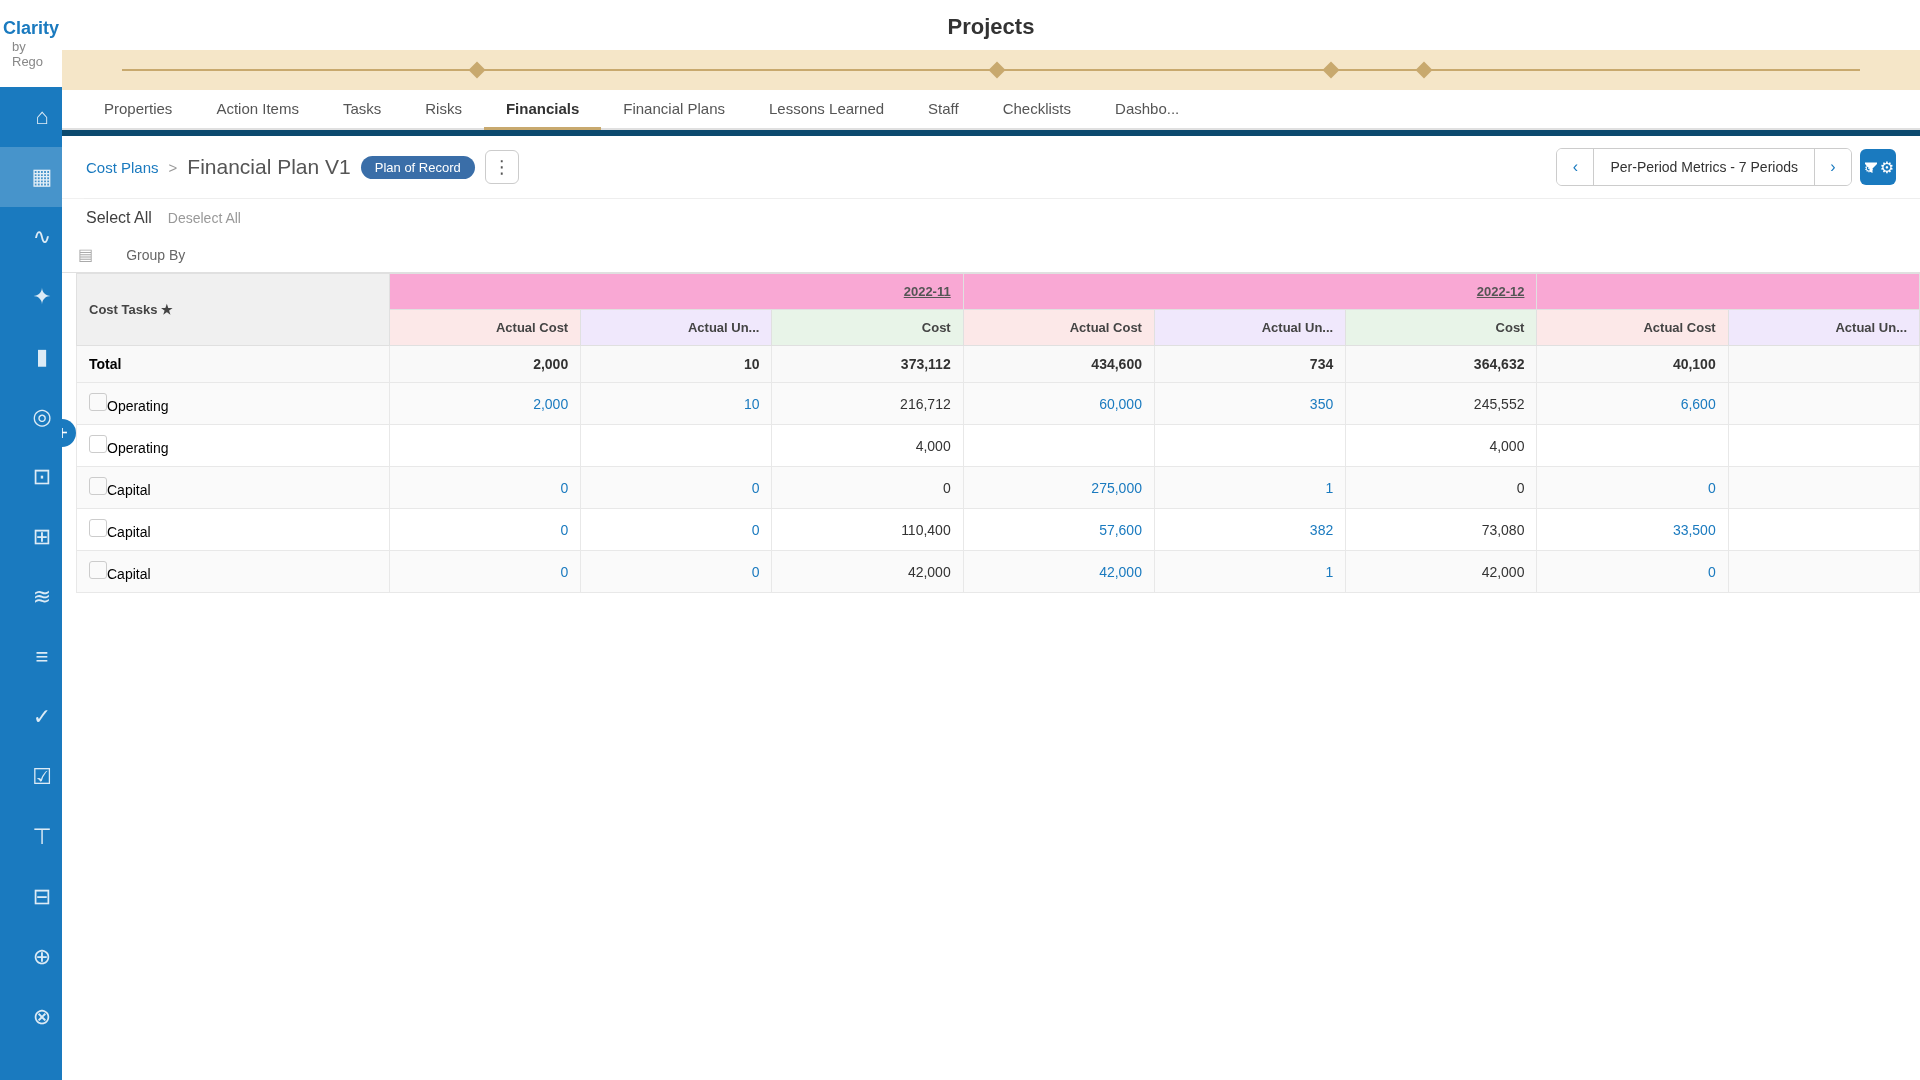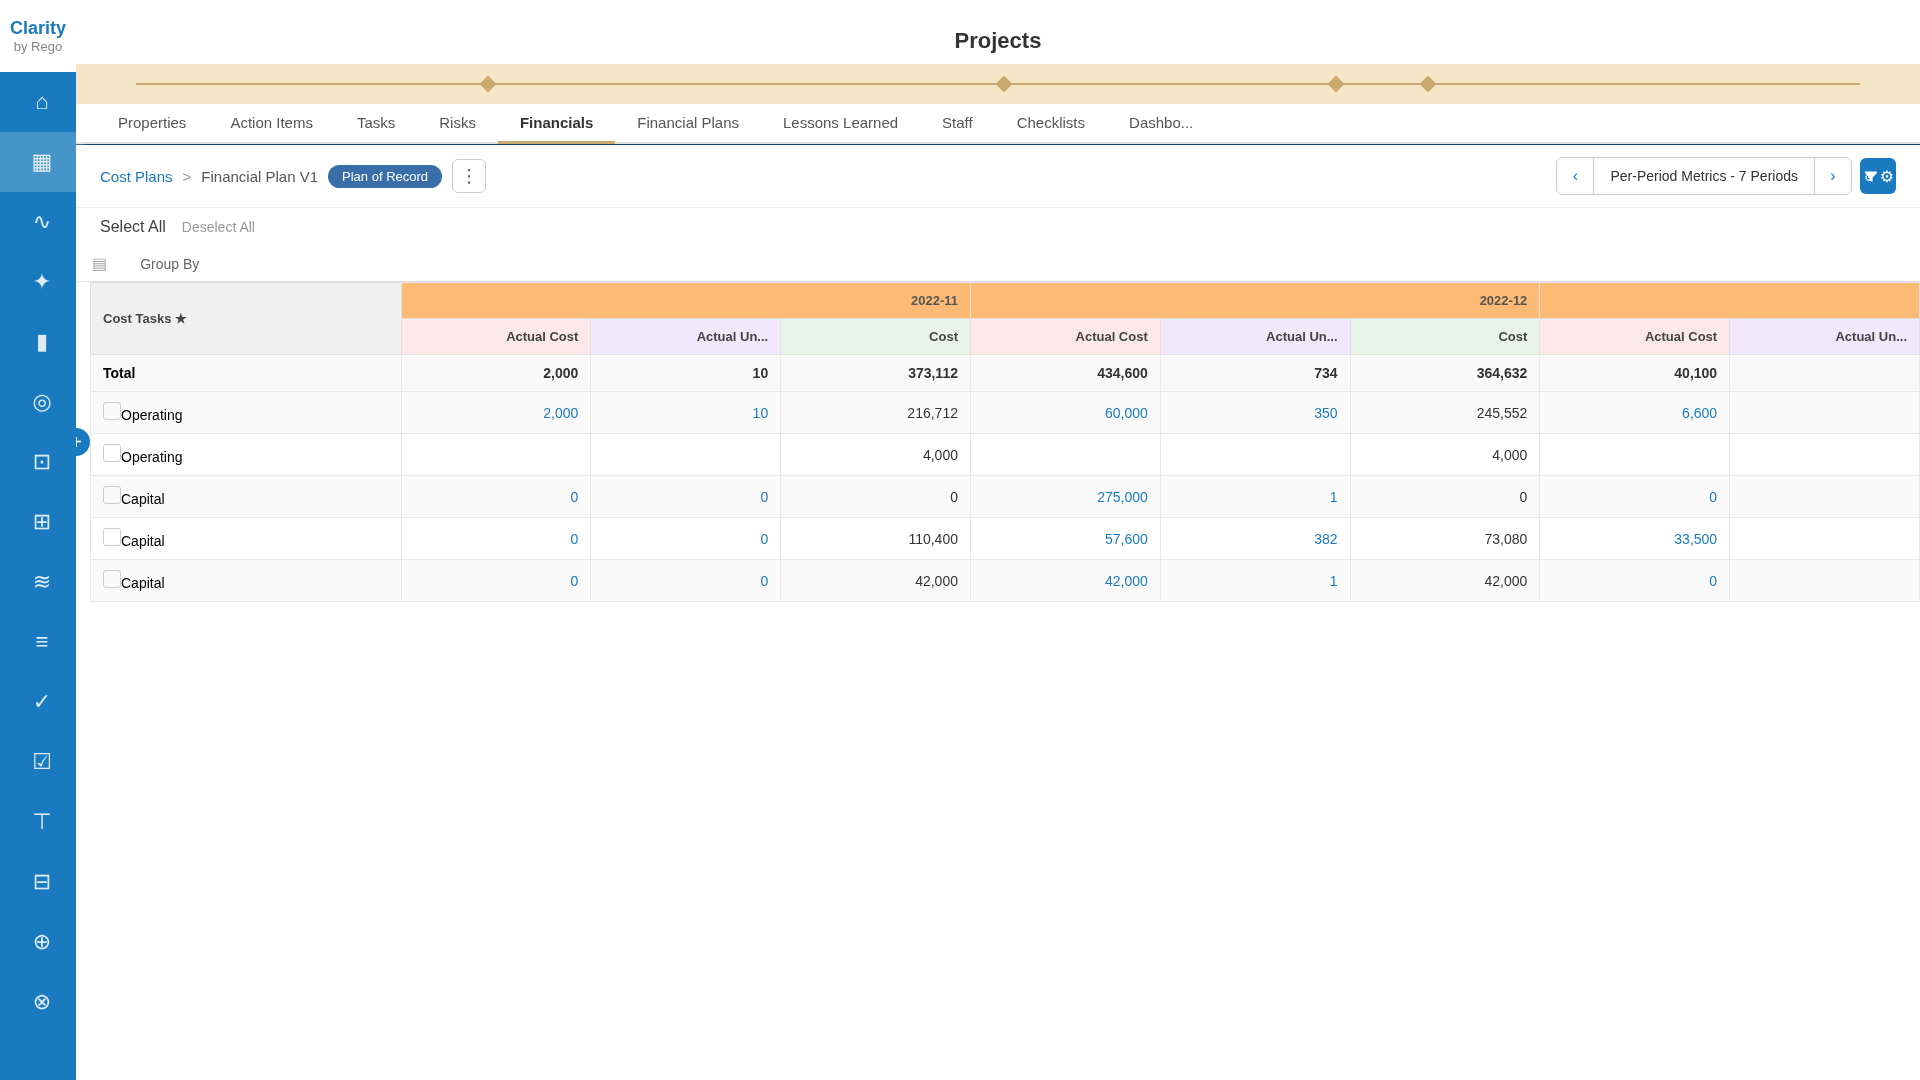--- a/index.html
+++ b/index.html
@@ -1,20 +1,20 @@
 <!DOCTYPE html>
 <html><head>
   <meta charset="utf-8">
   <style>
     * { box-sizing: border-box; margin: 0; padding: 0; }
     body { font-family: 'Segoe UI', Arial, sans-serif; background: #f5f5f5; overflow: hidden; width: 1920px; height: 1080px; display: flex; }
 
     
     .sidebar {
-      width: 76px;
+      width: 62px;
       background: #1a7abf;
       display: flex;
       flex-direction: column;
       align-items: center;
       padding-top: 0;
       flex-shrink: 0;
       height: 1080px;
     }
     .sidebar-logo {
       width: 100%;
@@ -55,22 +55,22 @@
       flex: 1;
       display: flex;
       flex-direction: column;
       height: 1080px;
       overflow: hidden;
     }
 
     
     .top-header {
       background: #fff;
-      border-bottom: 1px solid #0c4a6e;
-      padding: 28px 0 0;
+      border-bottom: 6px solid #0c4a6e;
+      padding: 14px 0 0;
       flex-shrink: 0;
     }
     .page-title {
       text-align: center;
       font-size: 22px;
       font-weight: 600;
       color: #333;
       padding-bottom: 10px;
     }
 
@@ -146,21 +146,21 @@
       color: #1a7abf;
       font-size: 15px;
       cursor: pointer;
     }
     .breadcrumb-sep {
       color: #999;
       font-size: 15px;
     }
     .breadcrumb-current {
       color: #555;
-      font-size: 15px;
+      font-size: 21px;
     }
     .badge-plan-of-record {
       background: #3a6ea8;
       color: #fff;
       border-radius: 12px;
       padding: 4px 14px;
       font-size: 13px;
       font-weight: 500;
     }
     .kebab-btn {
@@ -337,22 +337,23 @@
       transform: translateY(-50%);
     }
 
     .col-costtype { min-width: 180px; }
     .col-val { min-width: 110px; text-align: right; }
 
     .period-span-header {
       text-align: center;
       font-weight: 600;
       color: #555;
-      background: #fdba74;
+      background: #f9a8d4;
       border-left: 2px solid #d0c0c0;
+      text-decoration: underline;
     }
 
     
     .table-wrapper {
       position: relative;
       padding-left: 14px;
     }
   </style>
 </head>
 <body>

